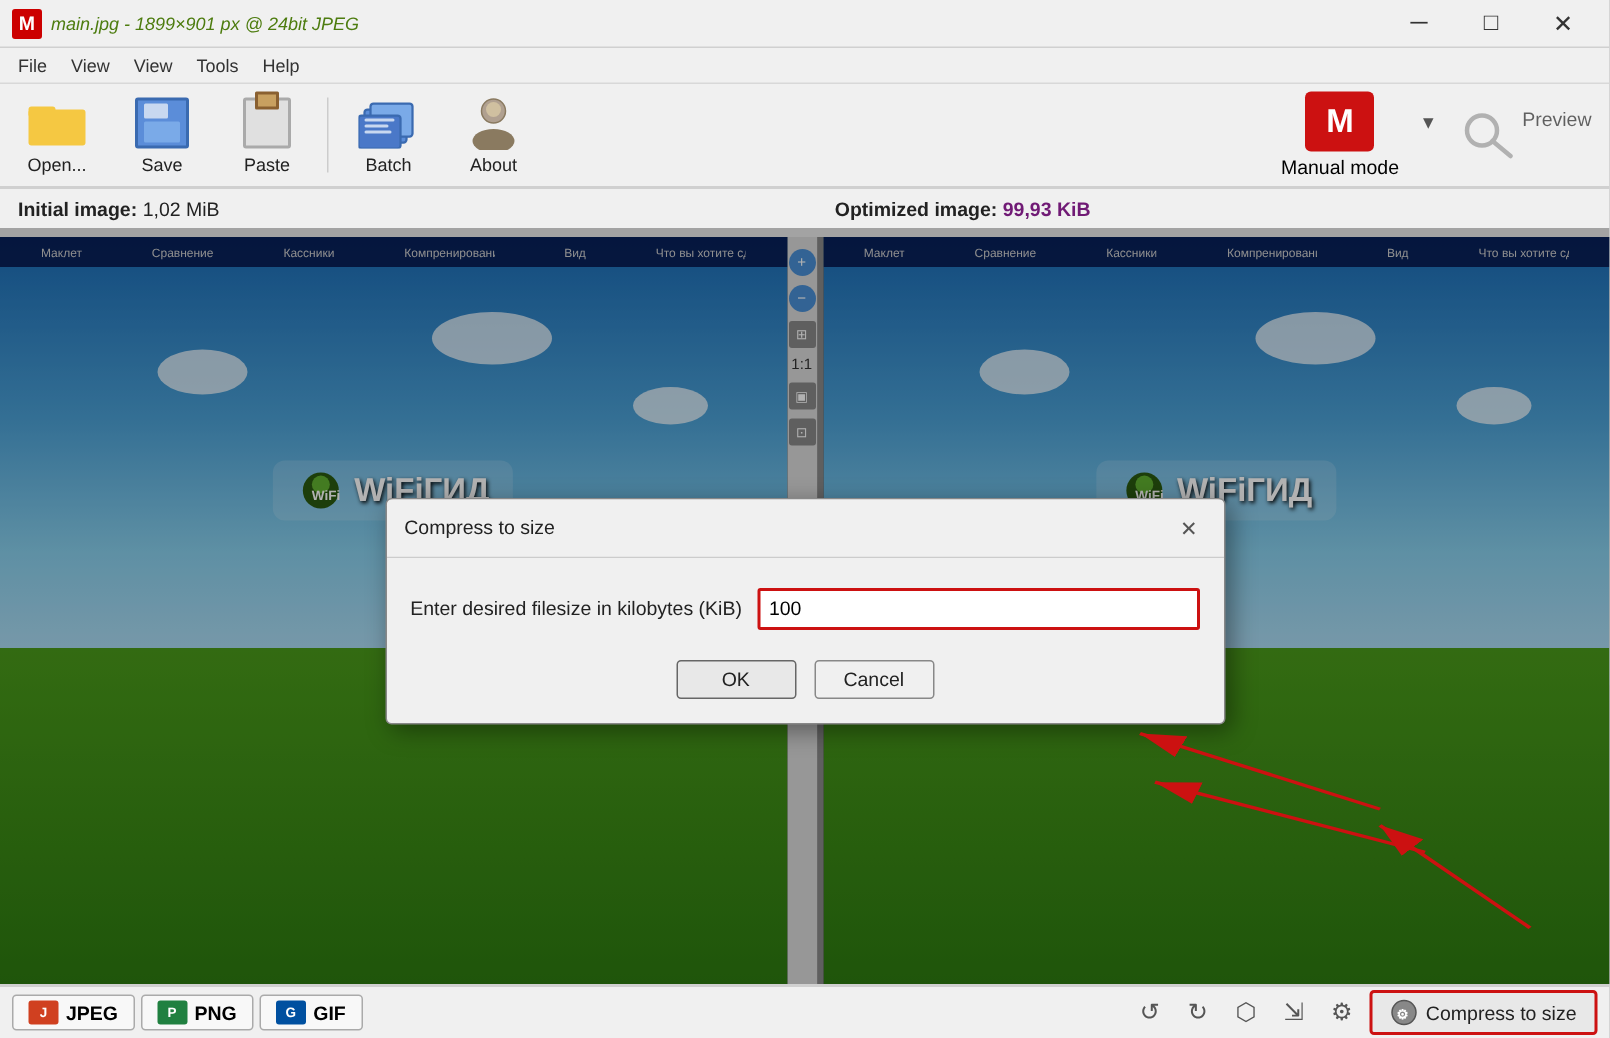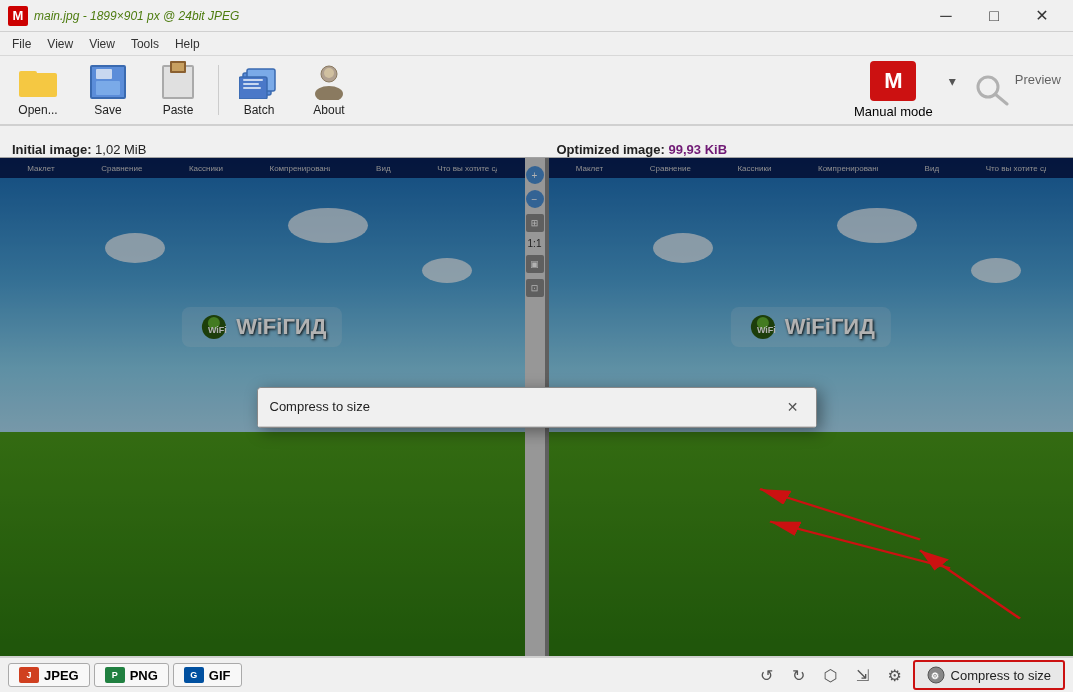--- a/index.html
+++ b/index.html
@@ -237,23 +237,23 @@
       justify-content: center;
       font-size: 28px;
       color: #666;
     }
 
     
     .info-bar {
       background: #f0f0f0;
       height: 32px;
       display: flex;
-      align-items: flex-end;
+      align-items: center;
       padding: 0 12px;
-      border-bottom: 1px solid #a3a3a3;
+      border-bottom: 6px solid #a3a3a3;
     }
     .info-left {
       flex: 1;
       font-size: 13px;
       color: #222;
     }
     .info-right {
       flex: 1;
       text-align: left;
       font-size: 13px;
@@ -739,20 +739,30 @@
       </div>
     </div>
   </div>
 
   <div class="overlay">
     <div class="dialog">
       <div class="dialog-title-bar">
         <span class="dialog-title">Compress to size</span>
         <button class="dialog-close">✕</button>
       </div>
+      <div class="dialog-body">
+        <div class="dialog-row">
+          <label class="dialog-label">Enter desired filesize in kilobytes (KiB)</label>
+          <input class="dialog-input" type="text" value="100" style="">
+        </div>
+        <div class="dialog-buttons">
+          <button class="dlg-btn dlg-btn-ok">OK</button>
+          <button class="dlg-btn">Cancel</button>
+        </div>
+      </div>
     </div>
 
     <svg class="arrow-svg" viewBox="0 0 1073 692" preserveAspectRatio="none" style="pointer-events:none;">
 
       <defs>
         <marker id="arrowhead" markerWidth="10" markerHeight="7" refX="10" refY="3.5" orient="auto">
           <polygon points="0 0, 10 3.5, 0 7" fill="#cc1111"></polygon>
         </marker>
       </defs>
 

